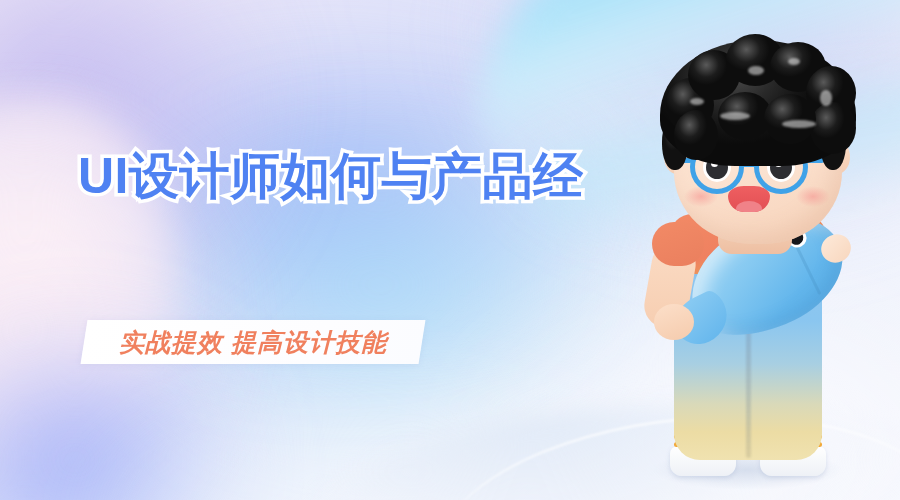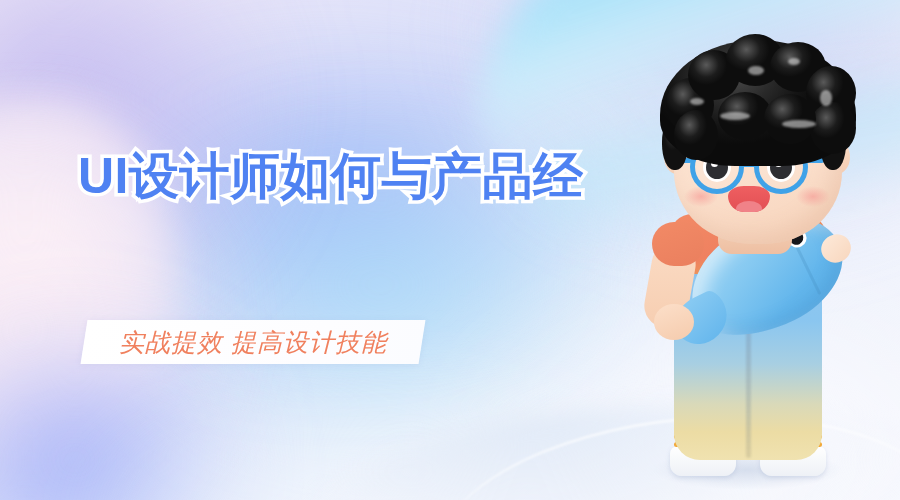--- a/index.html
+++ b/index.html
@@ -169,21 +169,21 @@
     box-shadow: 0 1px 6px rgba(120,130,190,0.10);
   }
   .subtitle-text {
     position: absolute;
     left: 0; top: 0;
     width: 100%; height: 100%;
     display: flex;
     align-items: center;
     justify-content: center;
     font-size: 25px;
-    font-weight: 400;
+    font-weight: 700;
     font-style: italic;
     letter-spacing: 1px;
     color: #f0805e;
     white-space: nowrap;
   }
 
   
   .character {
     position: absolute;
     left: 612px; top: 18px;

